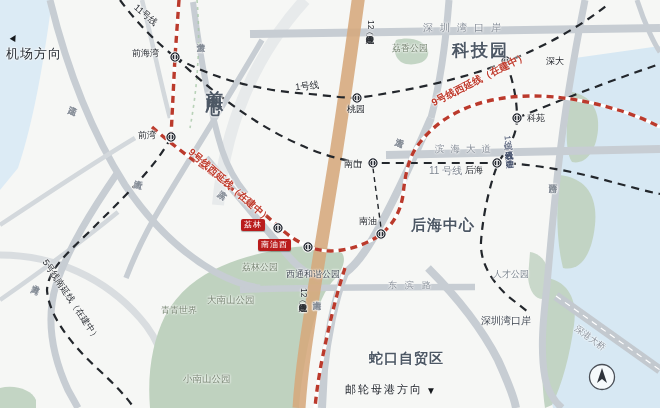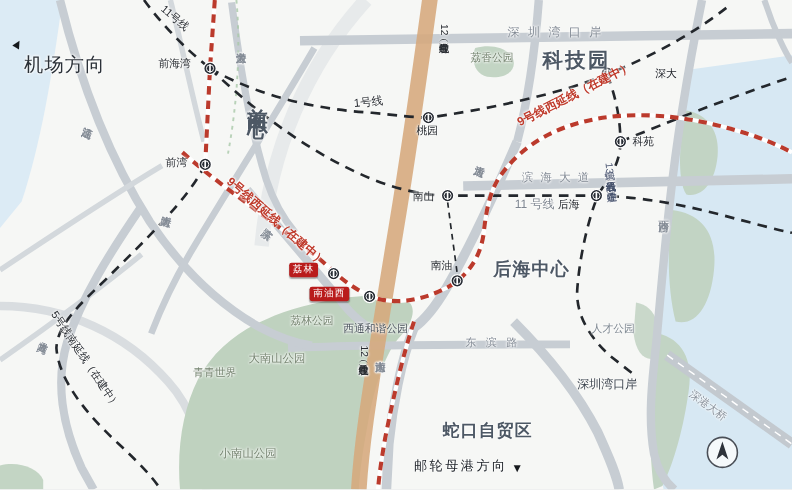--- a/index.html
+++ b/index.html
@@ -146,21 +146,21 @@
         </g>
   </g>
 
   <g transform="translate(602,377)">
     <circle r="12.5" fill="rgba(250,251,252,.85)" stroke="#4a4f57" stroke-width="1.3"></circle>
     <path d="M0,-9 L-5,6 L0,2 L5,6 Z" fill="#2e333b"></path>
   </g>
 </svg>
 
 <div class="tri" style="left:9px;top:31px;transform:rotate(30deg);">▲</div>
-<div class="lbl" style="left:20px;top:47px;font-size:16px;letter-spacing:1px;">机场方向</div>
+<div class="lbl" style="left:6px;top:47px;font-size:13px;letter-spacing:1px;">机场方向</div>
 
 <div class="lbl dist vert" style="left:206px;top:76px;font-size:17px;letter-spacing:3px;">前海中心</div>
 <div class="lbl dist" style="left:452px;top:42px;font-size:17px;letter-spacing:2px;">科技园</div>
 <div class="lbl dist" style="left:411px;top:217px;font-size:15px;letter-spacing:1px;">后海中心</div>
 <div class="lbl dist" style="left:369px;top:351px;font-size:14px;letter-spacing:1px;">蛇口自贸区</div>
 
 <div class="lbl park" style="left:392px;top:44px;">荔香公园</div>
 <div class="lbl park" style="left:242px;top:263px;">荔林公园</div>
 <div class="lbl" style="left:286px;top:270px;font-size:9px;color:#49525b;">西通和谐公园</div>
 <div class="lbl park" style="left:207px;top:295px;font-size:9.5px;">大南山公园</div>

